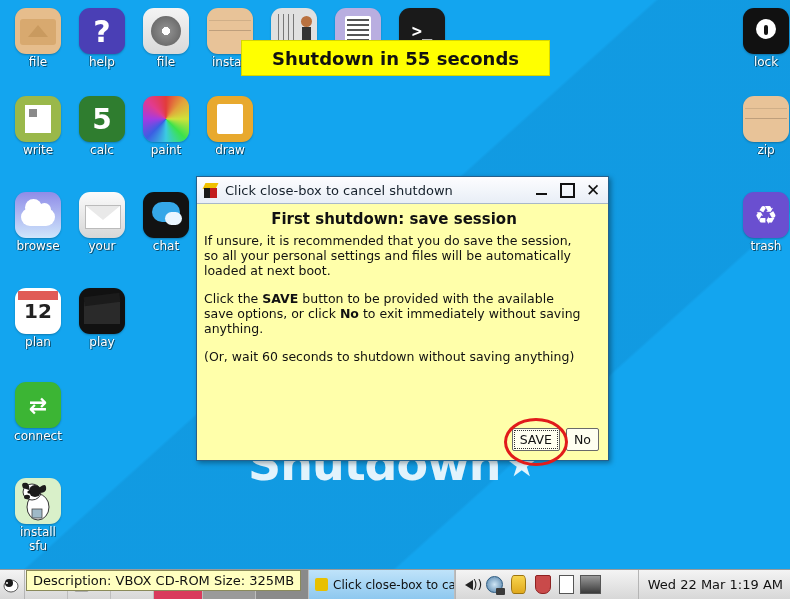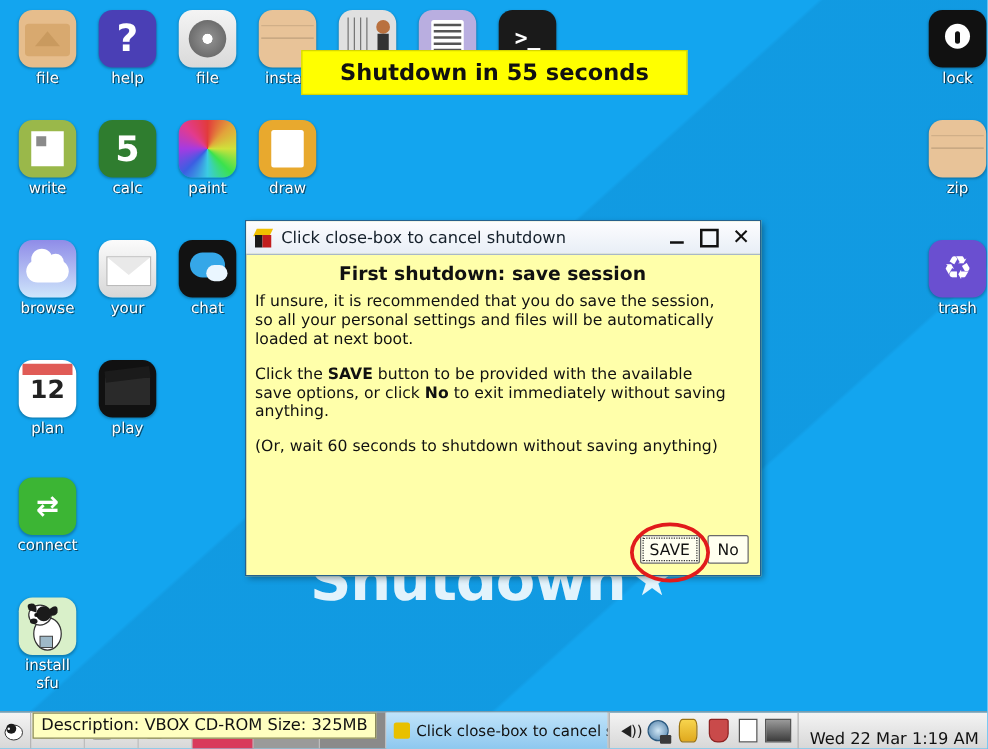--- a/index.html
+++ b/index.html
@@ -255,26 +255,27 @@
     padding: 0 4px;
     border-left: 1px solid #b5b5b5;
   }
   .tray-ic {
     width: 22px; height: 22px;
     display: flex; align-items: center; justify-content: center;
     position: relative; cursor: pointer;
     font-size: 14px;
   }
   #tb-clock {
-    display: flex; align-items: flex-end;
+    display: flex; align-items: center;
     padding: 0 7px 0 9px;
     border-left: 1px solid #b5b5b5;
     font-size: 13px; color: #111;
     font-family: "DejaVu Sans", sans-serif;
     white-space: nowrap;
+    margin-left: 32px;
   }
   
   .tr-spk{width:0;height:0;border-top:5px solid transparent;border-bottom:5px solid transparent;border-right:8px solid #222;position:relative;left:-2px;}
   .tr-wave{position:absolute;left:13px;top:4px;font-size:12px;color:#222;}
   .tr-net{width:15px;height:15px;border-radius:50%;background:radial-gradient(#cfe6f5,#4f7fa8);border:1px solid #2b5a80;}
   .tr-net2{position:absolute;right:1px;bottom:1px;width:9px;height:7px;background:#3a3a3a;border-radius:1px;}
   .tr-drum{width:13px;height:17px;background:linear-gradient(#f7d44d,#e0a91e);border:1px solid #9c7410;border-radius:3px/6px;}
   .tr-shield{width:14px;height:17px;background:#c94a4a;border:1px solid #8e2222;border-radius:2px 2px 7px 7px;}
   .tr-clip{width:13px;height:17px;background:#fff;border:1px solid #555;}
   .tr-graph{width:19px;height:17px;background:linear-gradient(#9a9a9a,#3b3b3b);border:1px solid #555;}

